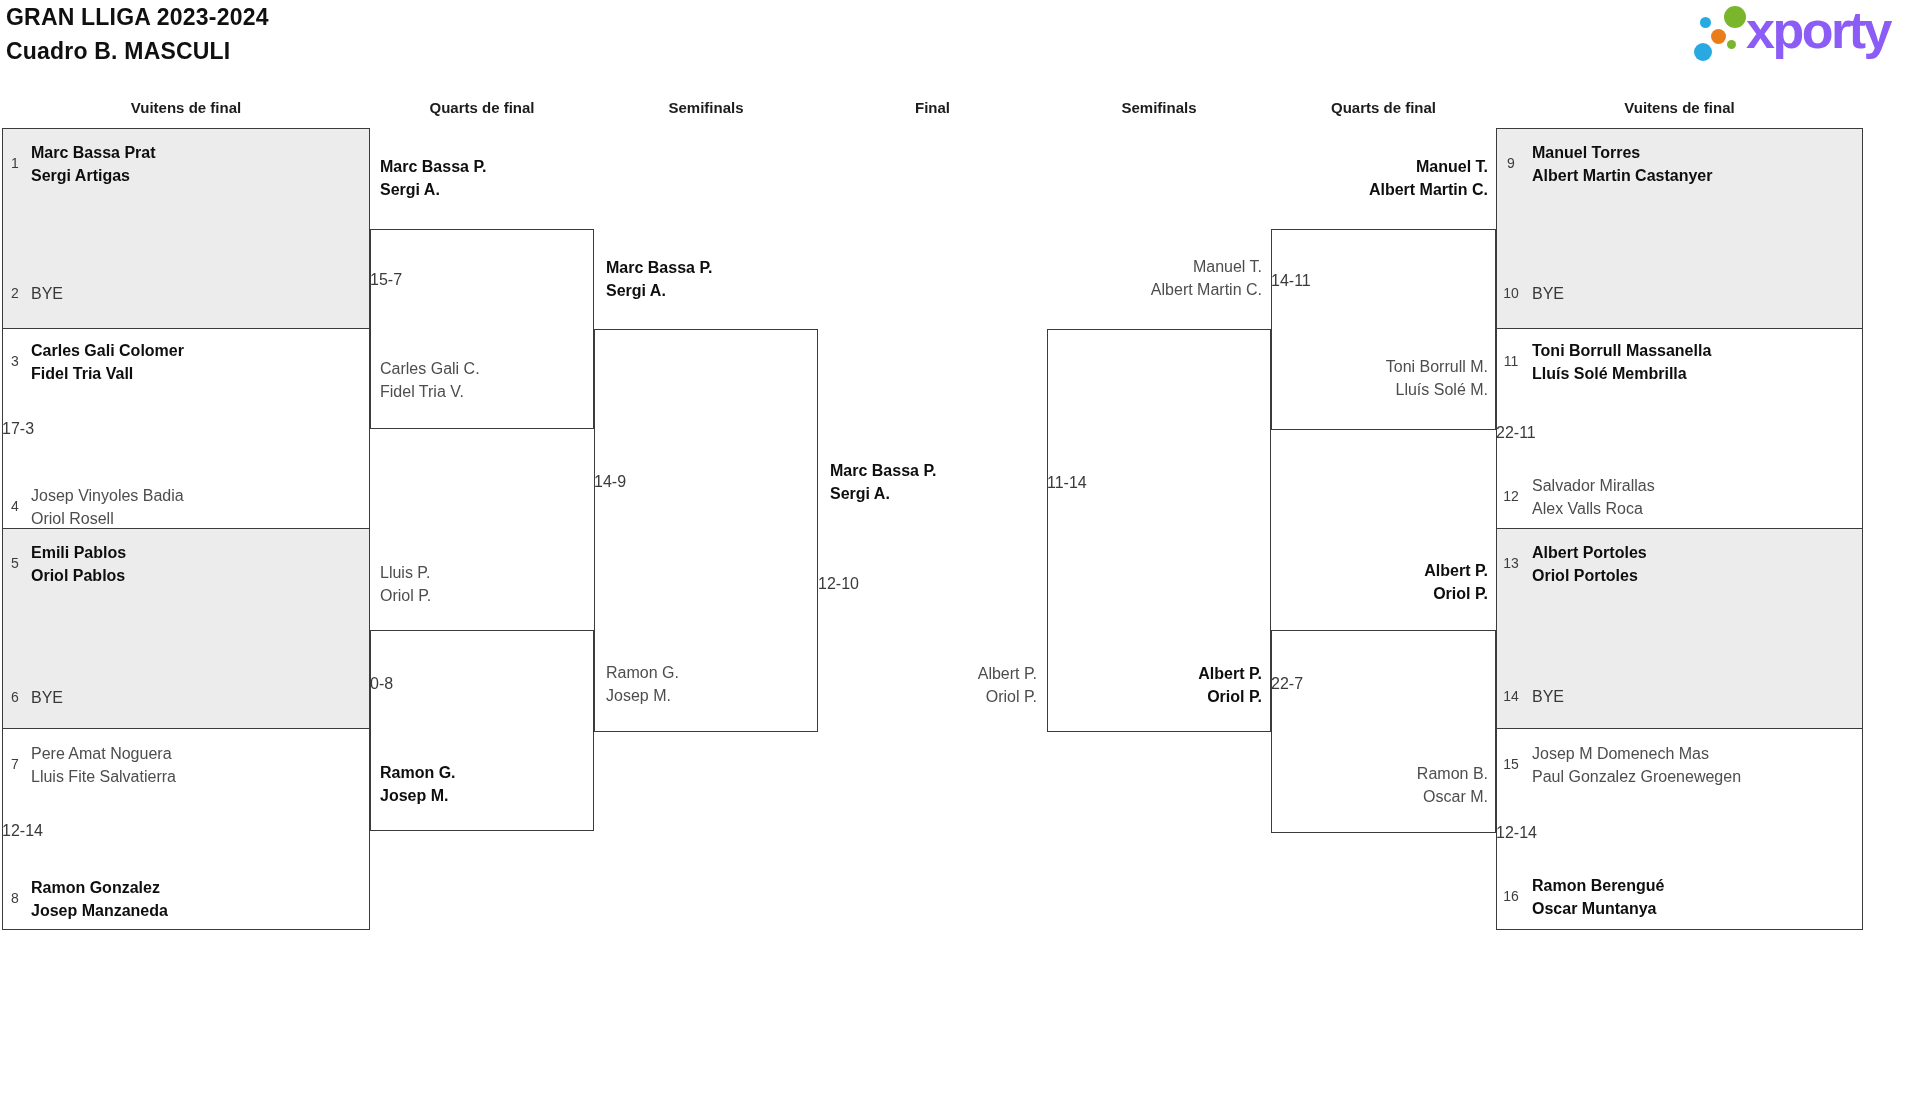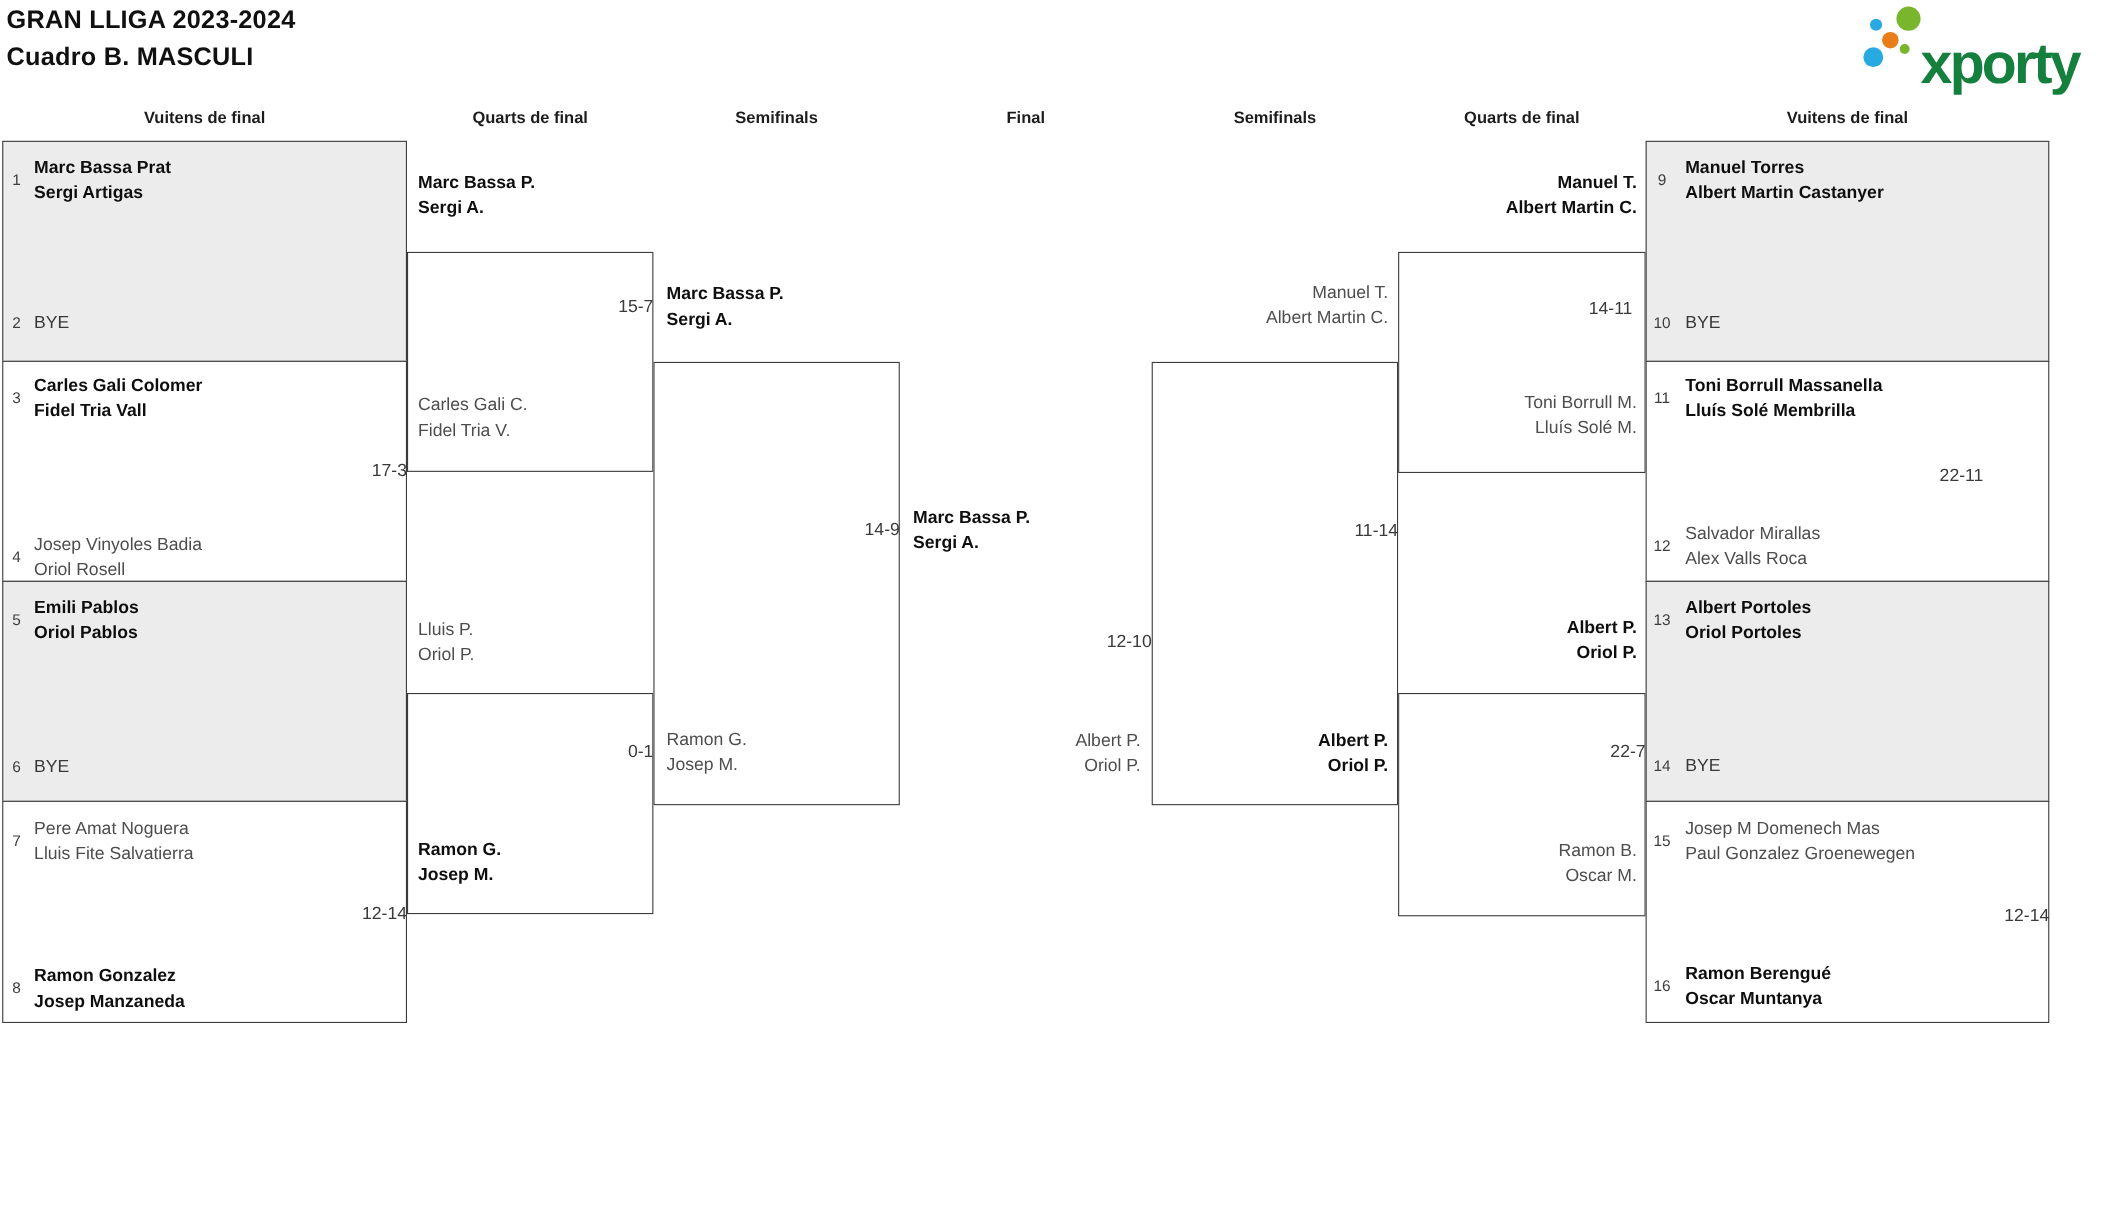--- a/index.html
+++ b/index.html
@@ -9,26 +9,26 @@
   .bx.gray{background:#ececec;}
   .ttl{position:absolute;left:6px;top:0;font-size:23px;font-weight:700;line-height:34px;
        color:#101010;letter-spacing:.2px;white-space:nowrap;}
   .rh{position:absolute;top:99px;height:18px;font-size:15px;font-weight:600;color:#1c1c1c;
       text-align:center;white-space:nowrap;}
   .nm{position:absolute;font-size:16px;line-height:23px;height:23px;white-space:nowrap;}
   .b{font-weight:700;color:#0e0e0e;}
   .r{font-weight:400;color:#4d4d4d;}
   .bye{font-weight:400;color:#383838;}
   .num{position:absolute;font-size:14px;line-height:23px;color:#3d3d3d;text-align:center;width:22px;}
-  .sc{position:absolute;font-size:16px;line-height:23px;color:#3a3a3a;text-align:right;white-space:nowrap;}
+  .sc{position:absolute;font-size:16px;line-height:23px;color:#3a3a3a;text-align:left;white-space:nowrap;}
   .ra{text-align:left;}
   .dot{position:absolute;border-radius:50%;}
   .dot.g{background:#7ab62c;} .dot.bl{background:#29a9e1;} .dot.o{background:#e87d1a;}
-  .logo-txt{position:absolute;left:1746px;top:32px;font-size:52px;line-height:1;
-            font-weight:800;color:#15803d;letter-spacing:-2.5px;white-space:nowrap;}
+  .logo-txt{position:absolute;left:1746px;top:4px;font-size:52px;line-height:1;
+            font-weight:800;color:#8b5cf6;letter-spacing:-2.5px;white-space:nowrap;}
 </style>
 </head>
 <body>
 
 <div id="app">
 
   <div class="ttl">
     <div>GRAN LLIGA 2023-2024</div>
     <div>Cuadro B. MASCULI</div>
   </div>
@@ -137,21 +137,21 @@
   <div class="nm b" style="left:1532px;top:897px;">Oscar Muntanya</div>
 
   <div class="nm b" style="left:380px;top:155px;">Marc Bassa P.</div>
   <div class="nm b" style="left:380px;top:178px;">Sergi A.</div>
   <div class="sc" style="left:370px;top:268px;width:224px;">15-7</div>
   <div class="nm r" style="left:380px;top:357px;">Carles Gali C.</div>
   <div class="nm r" style="left:380px;top:380px;">Fidel Tria V.</div>
 
   <div class="nm r" style="left:380px;top:561px;">Lluis P.</div>
   <div class="nm r" style="left:380px;top:584px;">Oriol P.</div>
-  <div class="sc" style="left:370px;top:672px;width:224px;">0-1</div>
+  <div class="sc" style="left:370px;top:672px;width:224px;">0-8</div>
   <div class="nm b" style="left:380px;top:761px;">Ramon G.</div>
   <div class="nm b" style="left:380px;top:784px;">Josep M.</div>
 
   <div class="nm b" style="left:606px;top:256px;">Marc Bassa P.</div>
   <div class="nm b" style="left:606px;top:279px;">Sergi A.</div>
   <div class="sc" style="left:594px;top:470px;width:224px;">14-9</div>
   <div class="nm r" style="left:606px;top:661px;">Ramon G.</div>
   <div class="nm r" style="left:606px;top:684px;">Josep M.</div>
 
   <div class="nm b" style="left:830px;top:459px;">Marc Bassa P.</div>

